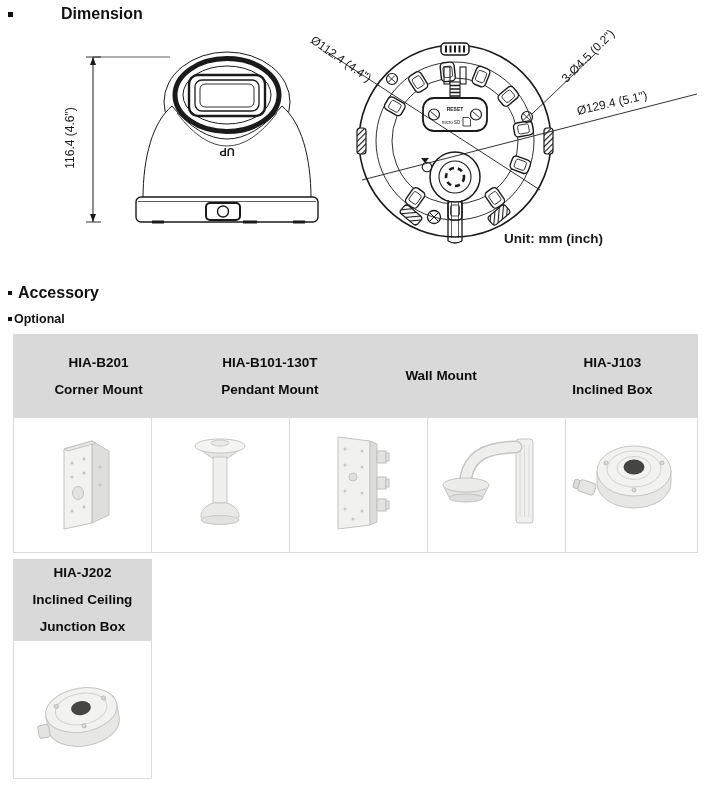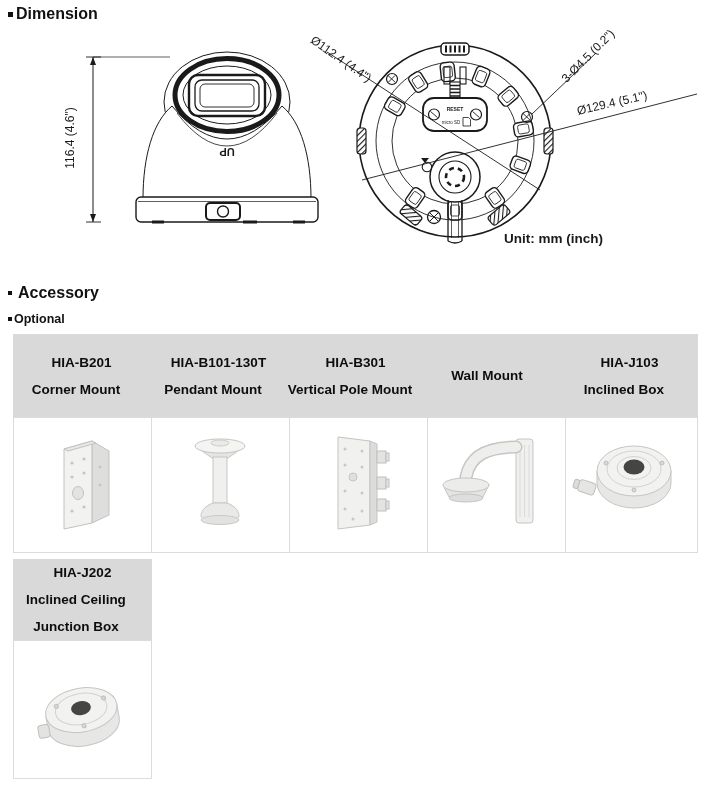--- a/index.html
+++ b/index.html
@@ -3,21 +3,21 @@
 <meta charset="utf-8">
 <style>
   html,body{margin:0;padding:0;background:#fff;}
   .page{
     position:relative;width:712px;height:786px;background:#fff;overflow:hidden;
     font-family:"Liberation Sans",sans-serif;color:#111;
   }
   
   .sec-heading{position:absolute;display:flex;align-items:center;font-weight:bold;}
   .sec-heading .bullet{width:5px;height:5px;background:#111;display:inline-block;margin-right:3px;flex:0 0 auto;}
-  #dim-heading{left:8px;top:5px;font-size:16px;}
+  #dim-heading{left:8px;top:5px;font-size:16px;gap:45px;}
   #acc-heading{left:8px;top:284px;font-size:16px;justify-content:space-between;}
   #acc-heading .bullet{width:4px;height:4px;margin-right:6px;}
   #opt-heading{left:8px;top:312px;font-size:12.5px;}
   #opt-heading .bullet{width:4px;height:4px;margin-right:2px;}
   
   #drawing{position:absolute;left:0;top:0;width:712px;height:260px;}
   
   .dim-label{
     position:absolute;font-size:12px;font-weight:500;color:#1a1a1a;
     text-align:center;white-space:nowrap;
@@ -28,21 +28,21 @@
   #lbl-dia129{left:557px;top:96px;width:110px;transform:rotate(-13deg);}
   #lbl-unit{left:504px;top:231px;font-size:13.5px;font-weight:600;transform:none;}
   
   .acc-table{position:absolute;left:13px;}
   #table1{top:334px;width:685px;}
   #table2{top:559px;width:139px;}
   .acc-header-row{display:flex;background:#d9d9d9;}
   #table1 .acc-header-row{height:83px;}
   #table2 .acc-header-row{height:81px;}
   .acc-head{
-    flex:1;display:flex;flex-direction:column;justify-content:center;
+    flex:1;display:flex;flex-direction:column;justify-content:center;align-items:center;
     text-align:center;font-weight:bold;font-size:13.5px;line-height:27px;color:#0d0d0d;
   }
   .acc-name{max-width:126px;}
   .acc-img-row{display:flex;border:1px solid #dcdcdc;background:#fff;}
   #table1 .acc-img-row{height:134px;}
   #table2 .acc-img-row{height:137px;}
   .acc-img{flex:1;display:flex;align-items:center;justify-content:center;border-left:1px solid #dcdcdc;}
   .acc-img:first-child{border-left:none;}
 </style>
 </head>
@@ -209,24 +209,20 @@
     <div class="acc-header-row">
       <div class="acc-head">
         <div class="acc-model">HIA-B201</div>
         <div class="acc-name">Corner Mount</div>
       </div>
       <div class="acc-head">
         <div class="acc-model">HIA-B101-130T</div>
         <div class="acc-name">Pendant Mount</div>
       </div>
       <div class="acc-head">
-        <div class="acc-model">HIA-B301</div>
-        <div class="acc-name">Vertical Pole Mount</div>
-      </div>
-      <div class="acc-head">
         <div class="acc-name">Wall Mount</div>
       </div>
       <div class="acc-head">
         <div class="acc-model">HIA-J103</div>
         <div class="acc-name">Inclined Box</div>
       </div>
     </div>
     <div class="acc-img-row">
 
       <div class="acc-img">

